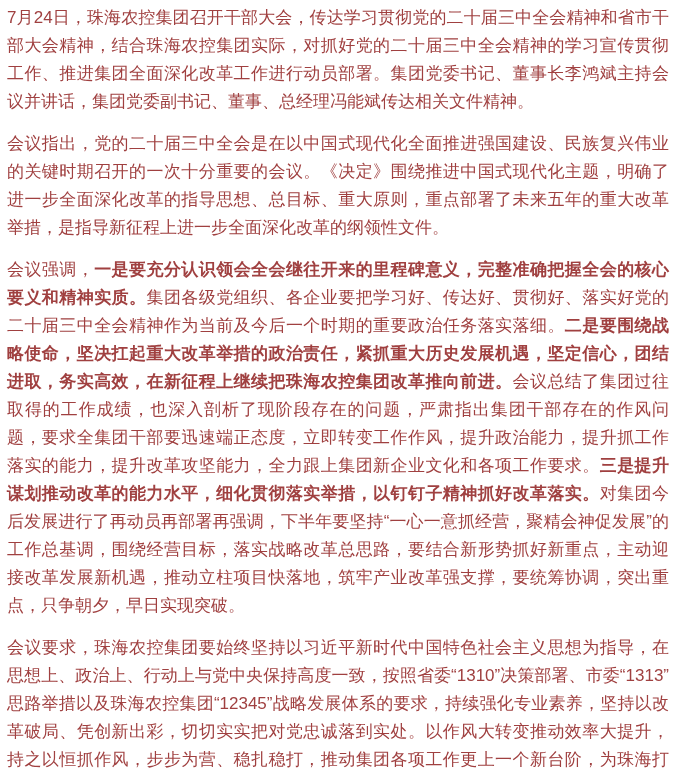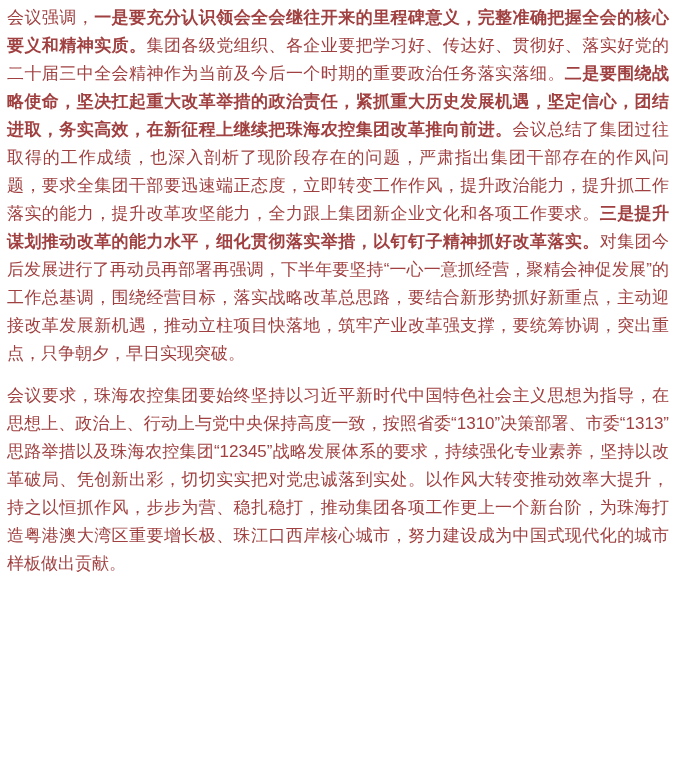--- a/index.html
+++ b/index.html
@@ -28,15 +28,17 @@
   }
   .article span.bold {
     font-weight: 700;
     font-family: Liberation Serif, serif;
   }
 </style>
 </head>
 <body style="background: rgb(255, 255, 255);">
 
 <div class="article" style="color: rgb(160, 64, 64);">
+    <p><span>7月24日，珠海农控集团召开干部大会，传达学习贯彻党的二十届三中全会精神和省市干部大会精神，结合珠海农控集团实际，对抓好党的二十届三中全会精神的学习宣传贯彻工作、推进集团全面深化改革工作进行动员部署。集团党委书记、董事长李鸿斌主持会议并讲话，集团党委副书记、董事、总经理冯能斌传达相关文件精神。</span></p>
+    <p><span>会议指出，党的二十届三中全会是在以中国式现代化全面推进强国建设、民族复兴伟业的关键时期召开的一次十分重要的会议。《决定》围绕推进中国式现代化主题，明确了进一步全面深化改革的指导思想、总目标、重大原则，重点部署了未来五年的重大改革举措，是指导新征程上进一步全面深化改革的纲领性文件。</span></p>
     <p><span>会议强调，</span><span class="bold">一是要充分认识领会全会继往开来的里程碑意义，完整准确把握全会的核心要义和精神实质。</span><span>集团各级党组织、各企业要把学习好、传达好、贯彻好、落实好党的二十届三中全会精神作为当前及今后一个时期的重要政治任务落实落细。</span><span class="bold">二是要围绕战略使命，坚决扛起重大改革举措的政治责任，紧抓重大历史发展机遇，坚定信心，团结进取，务实高效，在新征程上继续把珠海农控集团改革推向前进。</span><span>会议总结了集团过往取得的工作成绩，也深入剖析了现阶段存在的问题，严肃指出集团干部存在的作风问题，要求全集团干部要迅速端正态度，立即转变工作作风，提升政治能力，提升抓工作落实的能力，提升改革攻坚能力，全力跟上集团新企业文化和各项工作要求。</span><span class="bold">三是提升谋划推动改革的能力水平，细化贯彻落实举措，以钉钉子精神抓好改革落实。</span><span>对集团今后发展进行了再动员再部署再强调，下半年要坚持“一心一意抓经营，聚精会神促发展”的工作总基调，围绕经营目标，落实战略改革总思路，要结合新形势抓好新重点，主动迎接改革发展新机遇，推动立柱项目快落地，筑牢产业改革强支撑，要统筹协调，突出重点，只争朝夕，早日实现突破。</span></p>
     <p><span>会议要求，珠海农控集团要始终坚持以习近平新时代中国特色社会主义思想为指导，在思想上、政治上、行动上与党中央保持高度一致，按照省委“1310”决策部署、市委“1313”思路举措以及珠海农控集团“12345”战略发展体系的要求，持续强化专业素养，坚持以改革破局、凭创新出彩，切切实实把对党忠诚落到实处。以作风大转变推动效率大提升，持之以恒抓作风，步步为营、稳扎稳打，推动集团各项工作更上一个新台阶，为珠海打造粤港澳大湾区重要增长极、珠江口西岸核心城市，努力建设成为中国式现代化的城市样板做出贡献。</span></p>
   </div>
 
 </body></html>

